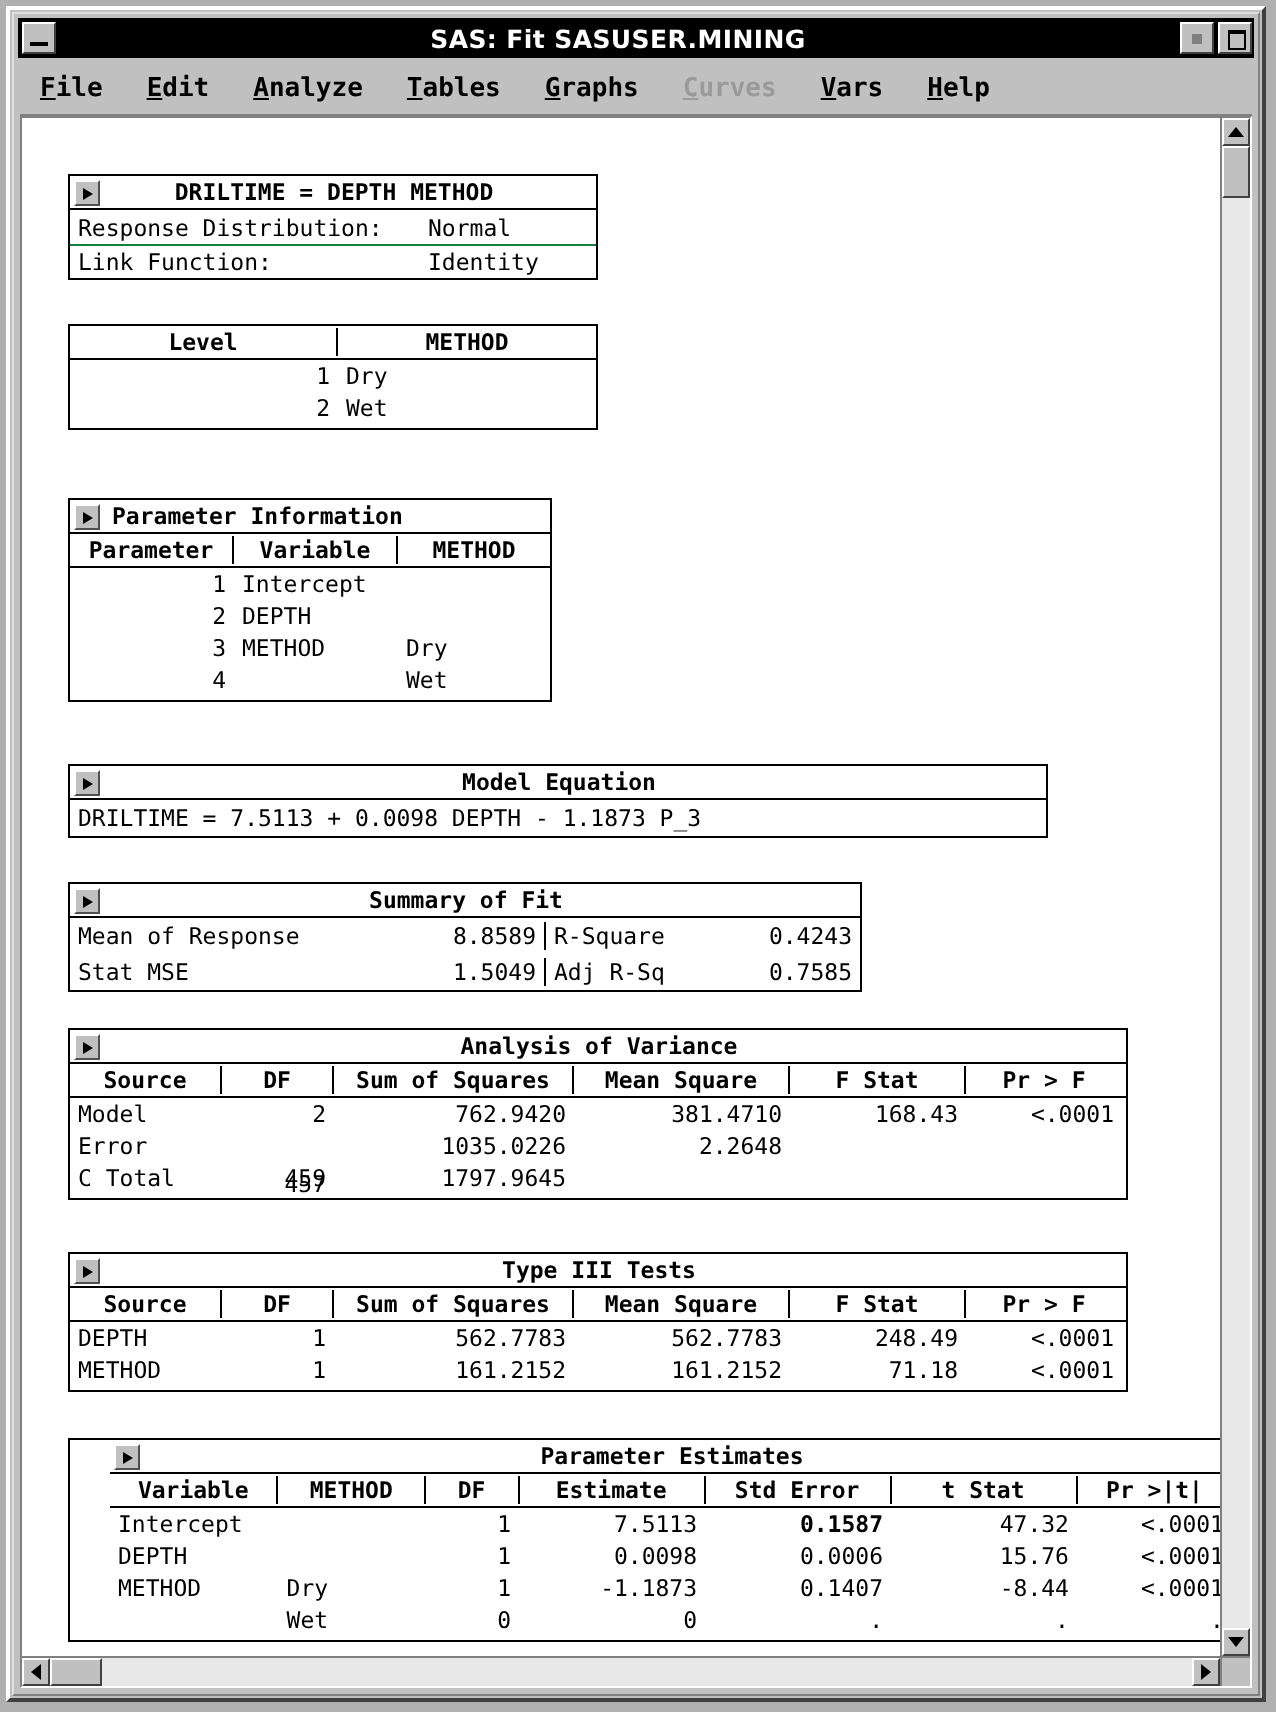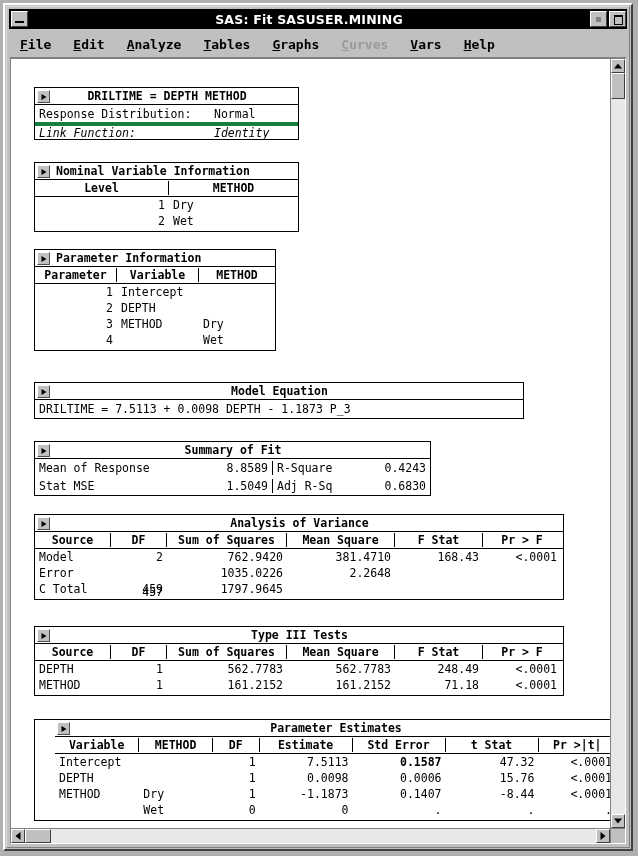--- a/index.html
+++ b/index.html
@@ -247,21 +247,21 @@
     white-space: nowrap;
     overflow: hidden;
     box-sizing: border-box;
   }
   .cell.c { text-align: center; }
   .cell.r { text-align: right; }
   .cell.l { text-align: left; }
   .vline { border-right: 1px solid #000; }
   .body-wrap { padding-bottom: 2px; }
   .kv-line { display: flex; height: 17px; align-items: center; box-sizing: border-box; }
-  .kv-line.topborder { border-top: 4px solid #15803d; font-style: italic; }
+  .kv-line.topborder { border-top: 1px solid #15803d; }
 </style>
 </head>
 <body>
 
 <div class="window">
   <div class="window-inner">
 
     <div class="titlebar">
       <div class="tb-btn left">
         <div class="tb-minus"></div>
@@ -300,26 +300,20 @@
             <div class="cell l" style="width:175px;">Response Distribution:</div>
             <div class="cell l" style="width:88px;">Normal</div>
           </div>
           <div class="kv-line topborder">
             <div class="cell l" style="width:175px;">Link Function:</div>
             <div class="cell l" style="width:88px;">Identity</div>
           </div>
         </div>
 
         <div class="tbl" style="left:23px; top:103px; width:265px;">
-          <div class="tbl-title">
-            <div class="expander">
-                <span class="arrow right"></span>
-              </div>
-            <div class="tbl-title-label leftish">Nominal Variable Information</div>
-          </div>
           <div class="hdr-row">
             <div class="cell c vline" style="width:134px;">Level</div>
             <div class="cell c" style="width:129px;">METHOD</div>
           </div>
           <div class="body-wrap">
             <div class="row">
               <div class="cell r" style="width:134px;">1</div>
               <div class="cell l" style="width:129px;">Dry</div>
             </div>
             <div class="row">
@@ -387,21 +381,21 @@
           <div class="row" style="height:18px;">
             <div class="cell l" style="width:148px;">Mean of Response</div>
             <div class="cell r vline" style="width:90px;">8.8589</div>
             <div class="cell l" style="width:88px;">R-Square</div>
             <div class="cell r" style="width:69px;">0.4243</div>
           </div>
           <div class="row" style="height:18px;">
             <div class="cell l" style="width:148px;">Stat MSE</div>
             <div class="cell r vline" style="width:90px;">1.5049</div>
             <div class="cell l" style="width:88px;">Adj R-Sq</div>
-            <div class="cell r" style="width:69px;">0.6830</div>
+            <div class="cell r" style="width:69px;">0.7585</div>
           </div>
         </div>
 
         <div class="tbl" style="left:23px; top:455px; width:530px;">
           <div class="tbl-title">
             <div class="expander">
                 <span class="arrow right"></span>
               </div>
             <div class="tbl-title-label">Analysis of Variance</div>
           </div>

